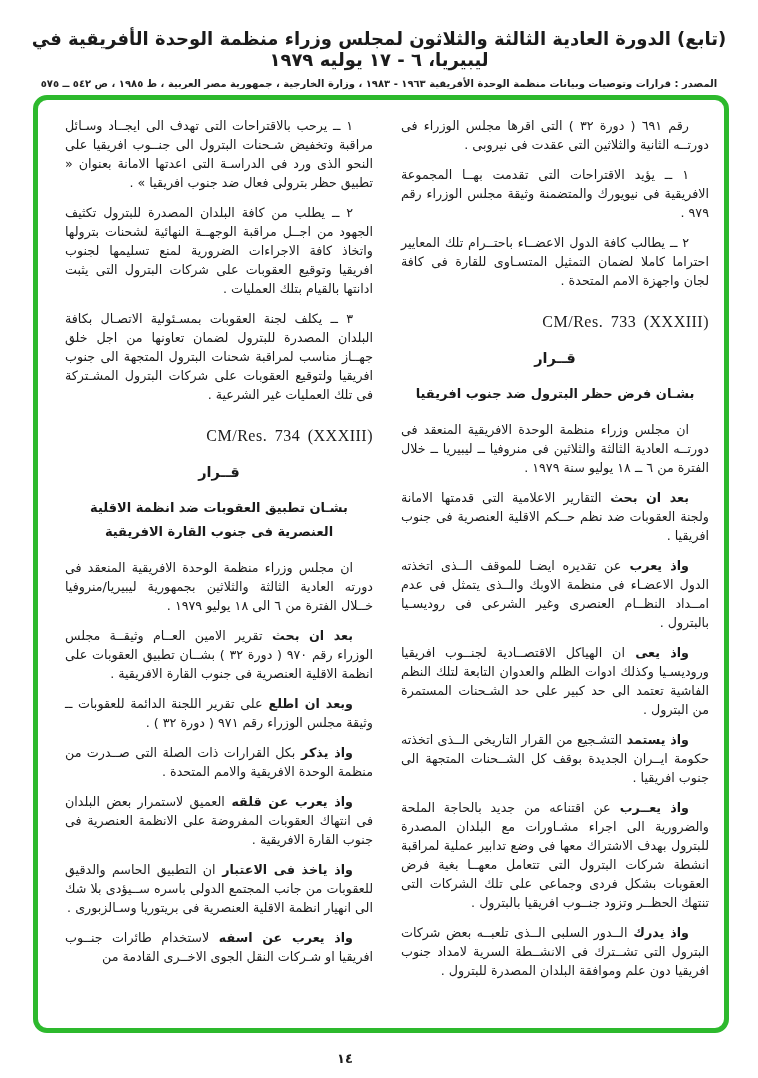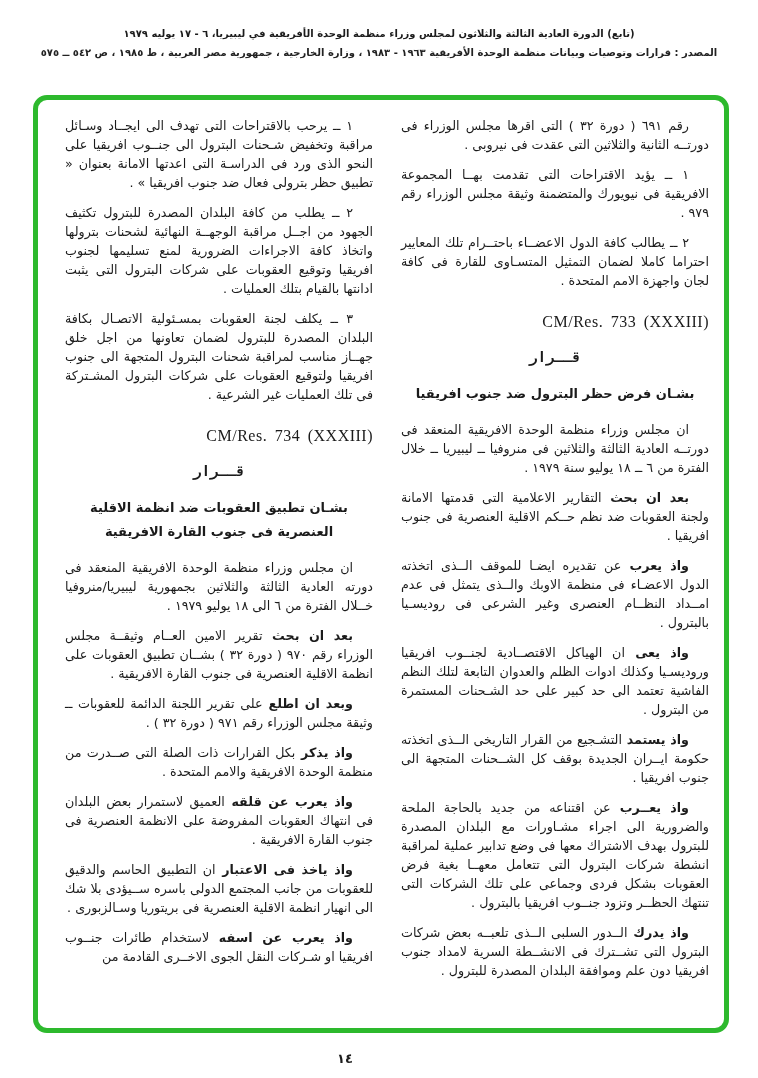--- a/index.html
+++ b/index.html
@@ -5,21 +5,21 @@
   html, body {
     margin: 0; padding: 0;
     width: 758px; height: 1078px;
     background: #ffffff;
     font-family: "DejaVu Sans", sans-serif;
     color: #1b1b1b;
   }
   .page { position: relative; width: 758px; height: 1078px; overflow: hidden; }
 
   .header { position: absolute; top: 28px; left: 0; width: 758px; text-align: center; direction: rtl; }
-  .header-title { font-size: 10px; font-weight: bold; letter-spacing: 0.2px; }
+  .header-title { font-size: 18px; font-weight: bold; letter-spacing: 0.2px; }
   .header-source { font-size: 10px; font-weight: bold; margin-top: 8px; color: #222; }
 
   .frame {
     position: absolute; left: 33px; top: 95px;
     width: 696px; height: 938px;
     border: 5px solid #2db92d;
     border-radius: 14px;
     box-sizing: border-box;
     padding: 16px 15px 10px 15px;
     background: #ffffff;
@@ -40,21 +40,21 @@
   .res-id {
     direction: ltr; text-align: right;
     font-family: "Liberation Serif", serif;
     font-size: 16px; letter-spacing: 0.5px;
     margin: 22px 0 6px 0; text-indent: 0;
     word-spacing: 3px;
   }
   .decree {
     text-align: center; text-align-last: center;
     font-weight: bold; font-size: 14.5px;
-    margin: 18px 0 14px 0; text-indent: 0; font-family: Liberation Mono, monospace;
+    margin: 18px 0 14px 0; text-indent: 0;
   }
   .res-title {
     text-align: center; text-align-last: center;
     font-weight: bold; font-size: 13px;
     line-height: 24px;
     margin: 0 0 14px 0; text-indent: 0;
   }
 
   .page-number {
     position: absolute; bottom: 12px; left: 0; width: 690px;

